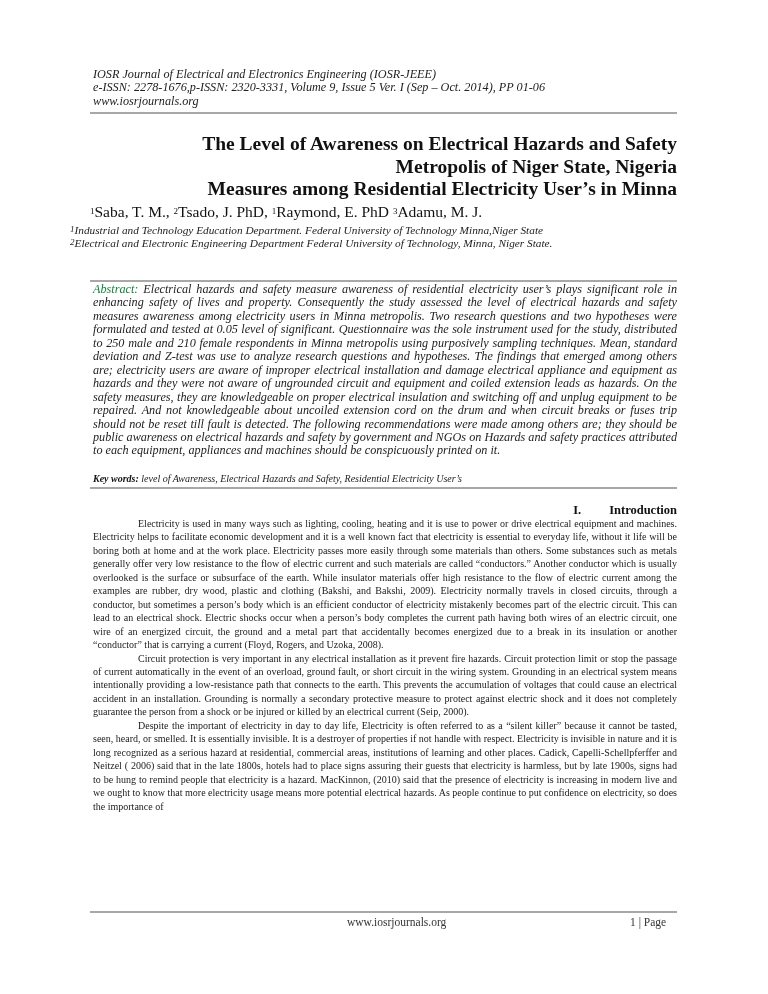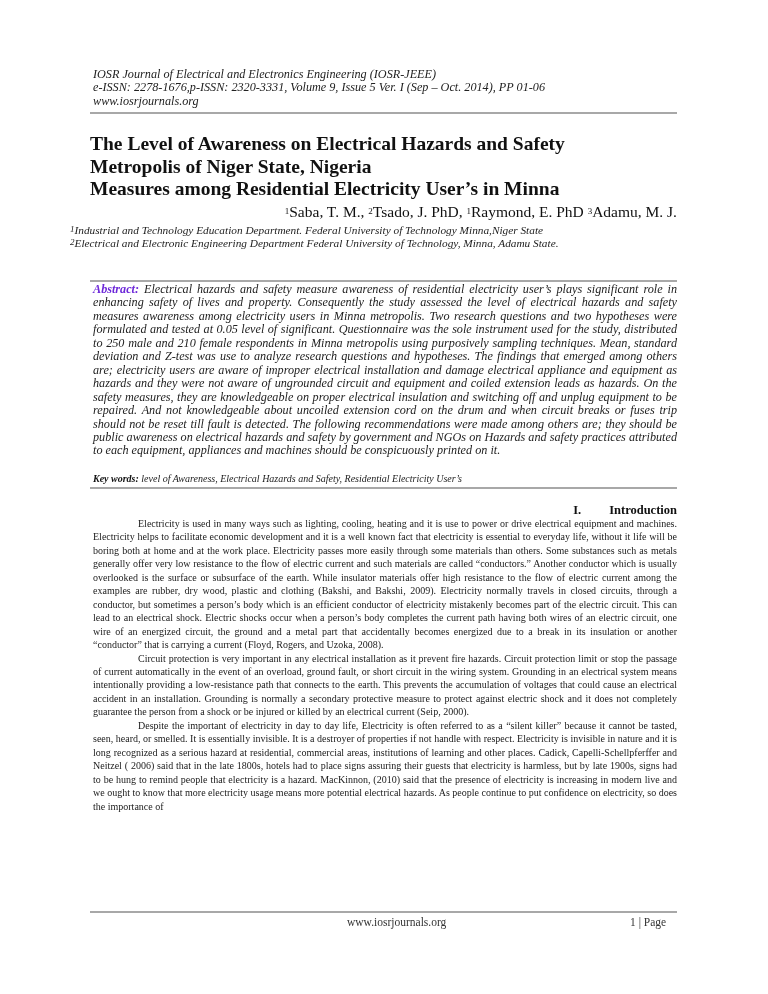--- a/index.html
+++ b/index.html
@@ -2,32 +2,32 @@
 <html><head>
 <meta charset="utf-8">
 <style>
   html, body { margin: 0; padding: 0; background: #ffffff; }
   body { width: 768px; height: 994px; position: relative; overflow: hidden;
          font-family: "Liberation Serif", "DejaVu Serif", serif; color: #111; }
   .page { position: absolute; left: 0; top: 0; width: 768px; height: 994px; }
   .header { position: absolute; left: 93px; top: 68px; width: 584px;
             font-style: italic; font-size: 12.2px; line-height: 13.4px; color: #222; }
   .rule { position: absolute; left: 90px; width: 587px; height: 2px; background: #a8a8a8; }
-  .title { position: absolute; left: 90px; top: 133px; width: 587px; text-align: left;
+  .title { position: absolute; left: 90px; top: 133px; width: 587px; text-align: right;
            font-weight: bold; font-size: 19.5px; line-height: 22.5px; color: #111; }
-  .authors { position: absolute; left: 90px; top: 203px; width: 587px; text-align: right;
+  .authors { position: absolute; left: 90px; top: 203px; width: 587px; text-align: left;
              font-size: 15.5px; line-height: 18px; }
   .authors sup, .affil sup { font-size: 9px; vertical-align: top; position: relative; top: -1px; }
   .affil { position: absolute; left: 70px; top: 224px; width: 627px; 
            font-style: italic; font-size: 11.3px; line-height: 13.3px; color: #222; }
   .affil div { white-space: nowrap; }
   .abstract { position: absolute; left: 93px; top: 283px; width: 584px;
               font-style: italic; font-size: 12.2px; line-height: 13.45px; text-align: justify;
               color: #222; }
-  .abstract .lbl { font-weight: bold; font-style: italic; color: #6d28d9; }
+  .abstract .lbl { font-weight: normal; font-style: italic; color: #15803d; }
   .keywords { position: absolute; left: 93px; top: 472px; width: 584px;
               font-style: italic; font-size: 10px; line-height: 13.4px; color: #222; }
   .keywords .lbl { font-weight: bold; color: #111; }
   .section-head { position: absolute; left: 90px; top: 503px; width: 587px; text-align: right;
                   font-weight: bold; font-size: 12.5px; line-height: 14px; }
   .section-head .num { display: inline-block; margin-right: 28px; }
   .body { position: absolute; left: 93px; top: 517px; width: 584px;
           font-size: 10px; line-height: 13.45px; text-align: justify; color: #1a1a1a; }
   .body p { margin: 0; text-indent: 45px; }
   .footer-text { position: absolute; top: 916px; font-size: 11.5px; color: #333; }
@@ -49,21 +49,21 @@
     <div>Metropolis of Niger State, Nigeria</div>
     <div>Measures among Residential Electricity User’s in Minna</div>
   </div>
 
   <div class="authors">
     <sup>1</sup><span>Saba, T. M., </span><sup>2</sup><span>Tsado, J. PhD, </span><sup>1</sup><span>Raymond, E. PhD </span><sup>3</sup><span>Adamu, M. J.</span>
   </div>
 
   <div class="affil">
     <div><sup>1</sup><span>Industrial and Technology Education Department. Federal University of Technology Minna,Niger State</span></div>
-    <div><sup>2</sup><span>Electrical and Electronic Engineering Department Federal University of Technology, Minna, Adamu State.</span></div>
+    <div><sup>2</sup><span>Electrical and Electronic Engineering Department Federal University of Technology, Minna, Niger State.</span></div>
   </div>
 
   <div class="rule" style="top:280px;"></div>
 
   <div class="abstract">
     <span class="lbl">Abstract:</span><span> Electrical hazards and safety measure awareness of residential electricity user’s plays significant role in enhancing safety of lives and property. Consequently the study assessed the level of electrical hazards and safety measures awareness among electricity users in Minna metropolis. Two research questions and two hypotheses were formulated and tested at 0.05 level of significant. Questionnaire was the sole instrument used for the study, distributed to 250 male and 210 female respondents in Minna metropolis using purposively sampling techniques. Mean, standard deviation and Z-test was use to analyze research questions and hypotheses. The findings that emerged among others are; electricity users are aware of improper electrical installation and damage electrical appliance and equipment as hazards and they were not aware of ungrounded circuit and equipment and coiled extension leads as hazards. On the safety measures, they are knowledgeable on proper electrical insulation and switching off and unplug equipment to be repaired. And not knowledgeable about uncoiled extension cord on the drum and when circuit breaks or fuses trip should not be reset till fault is detected. The following recommendations were made among others are; they should be public awareness on electrical hazards and safety  by government and NGOs on Hazards and safety practices attributed to each equipment, appliances and machines should be conspicuously printed on it.</span>
   </div>
 
   <div class="keywords">
     <span class="lbl">Key words:</span><span> level of Awareness, Electrical Hazards and Safety, Residential Electricity User’s</span>

